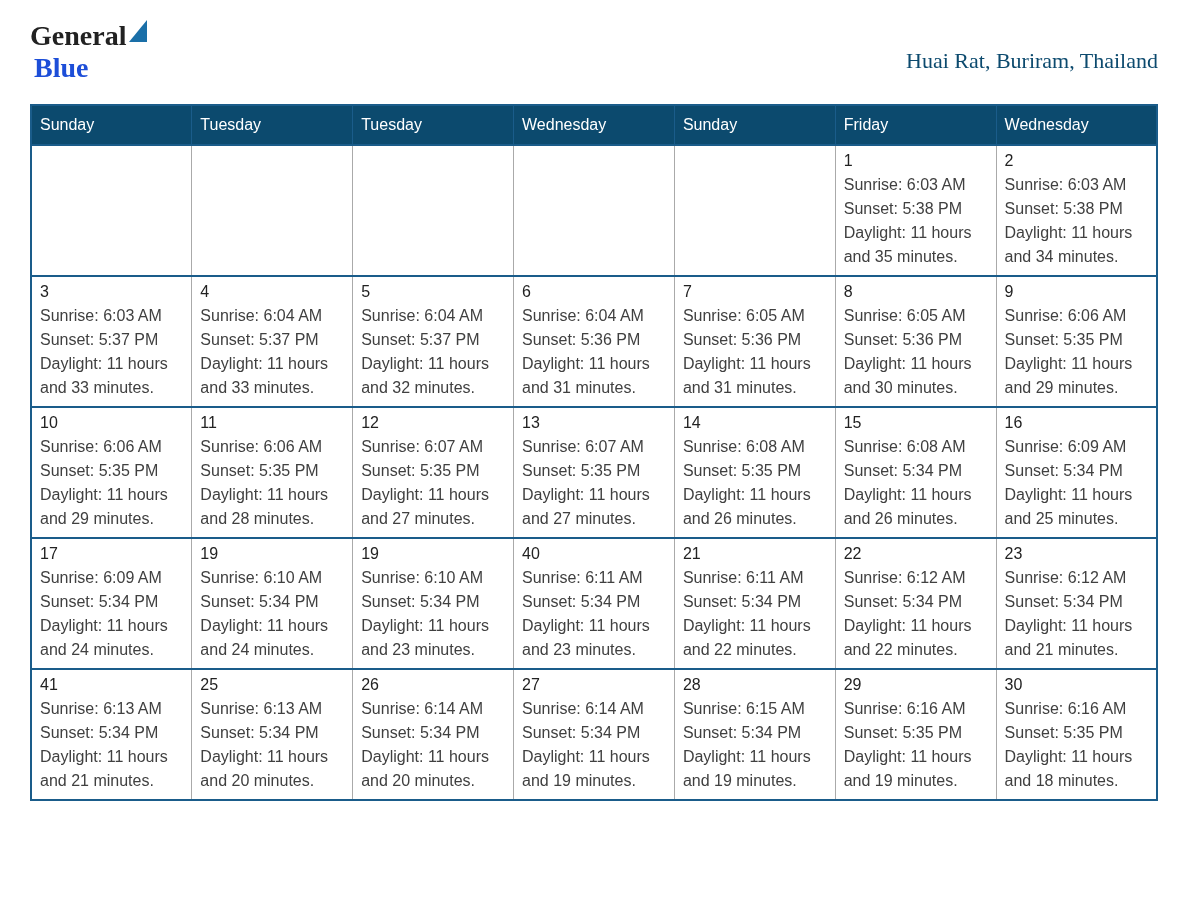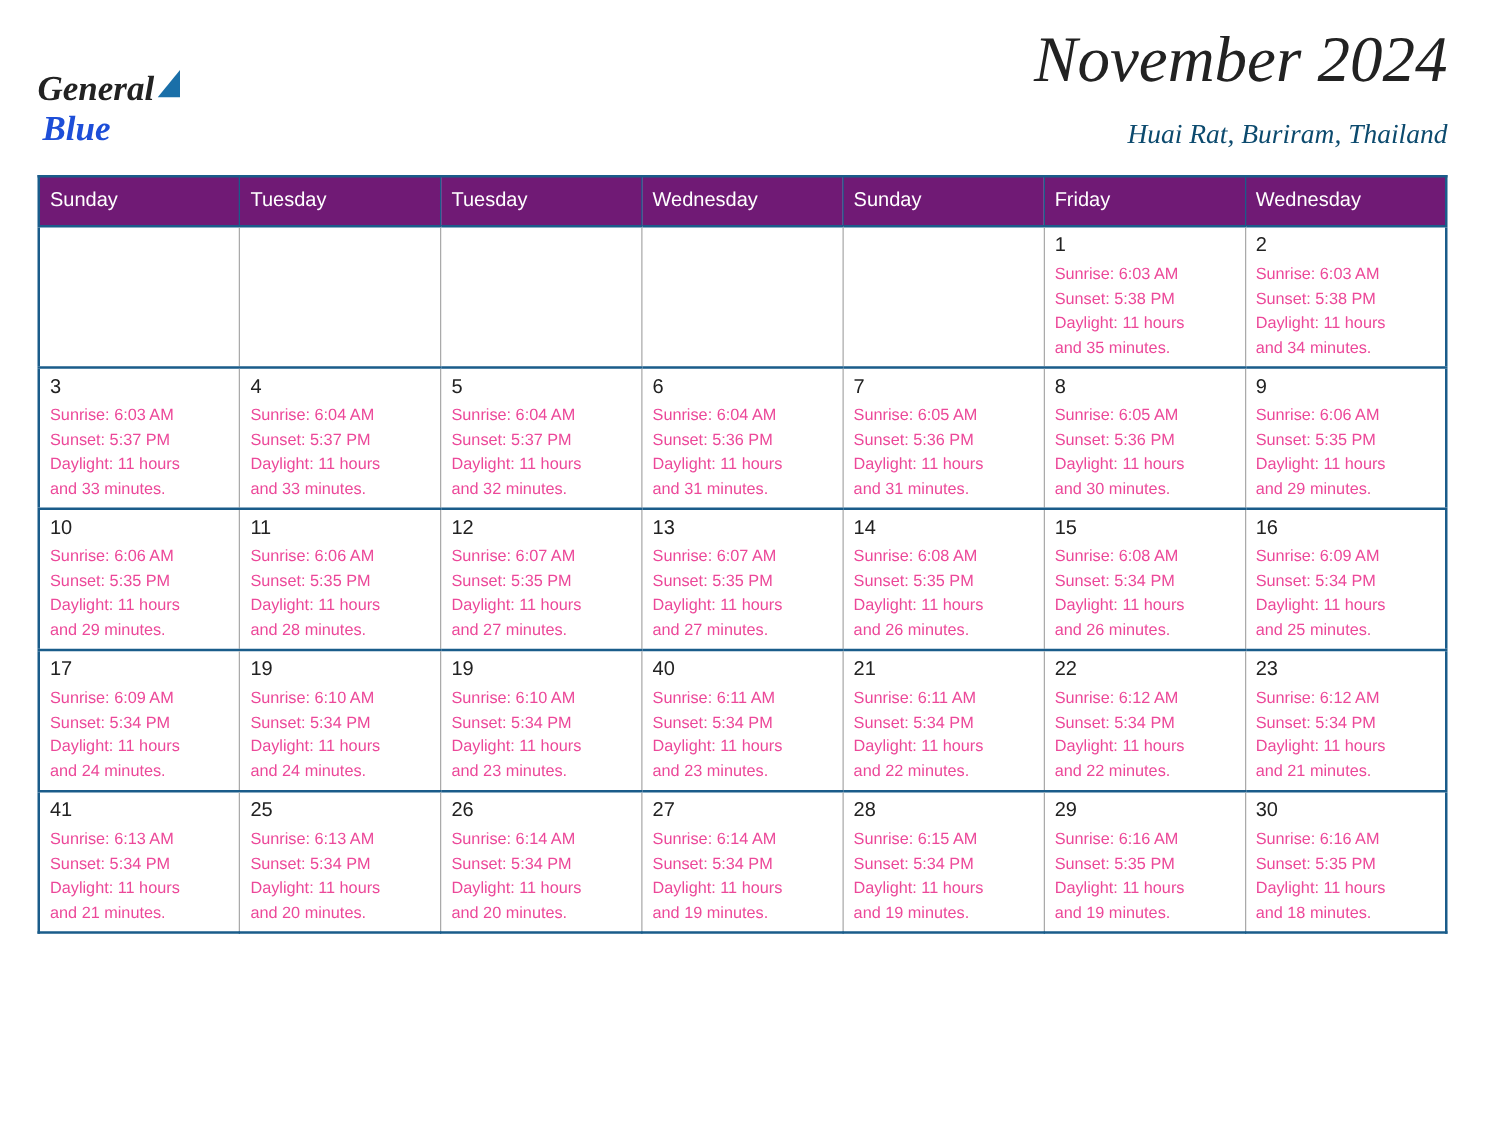--- a/index.html
+++ b/index.html
@@ -6,23 +6,22 @@
     body {
       font-family: Arial, sans-serif;
       background: #fff;
       padding: 20px 30px;
       width: 1188px;
       min-height: 918px;
     }
     .header {
       display: flex;
       justify-content: space-between;
-      align-items: flex-end;
+      align-items: center;
       margin-bottom: 20px;
-      font-style: italic;
     }
     .logo-text-general {
       font-size: 28px;
       font-weight: bold;
       color: #222;
       font-family: Georgia, serif;
     }
     .title-section {
       text-align: right;
     }
@@ -38,21 +37,21 @@
       color: #0c4a6e;
       font-family: Georgia, serif;
       margin-top: 17px;
     }
     .calendar {
       width: 100%;
       border-collapse: collapse;
       border: 2px solid #1a5c8a;
     }
     .calendar th {
-      background: #701a75;
+      background: #0c4a6e;
       color: #fff;
       padding: 10px 8px;
       font-size: 16px;
       font-weight: normal;
       text-align: left;
       border: 1px solid #1a5c8a;
     }
     .calendar td {
       vertical-align: top;
       padding: 6px 8px;
@@ -70,22 +69,22 @@
       border-top: 2px solid #1a5c8a;
     }
     .day-num {
       font-size: 16px;
       font-weight: normal;
       color: #222;
       display: block;
       margin-bottom: 3px;
     }
     .day-info {
-      font-size: 13px;
-      color: #ec4899;
+      font-size: 16px;
+      color: #404040;
       line-height: 1.5;
     }
     .empty-cell {
       background: #f5f5f5;
     }
     .logo-wrap {
       display: flex;
       flex-direction: column;
       align-items: flex-start;
     }
@@ -116,21 +115,20 @@
         <svg width="18" height="22" viewBox="0 0 18 22">
             <polygon points="0,22 18,22 18,0" fill="#1a6fa8"></polygon>
           </svg>
       </span>
     </div>
     <div class="logo-row2">
       <span class="logo-blue-text">Blue</span>
     </div>
   </div>
   <div class="title-section">
-    <div class="month-title">November 2024</div>
     <div class="location-title">Huai Rat, Buriram, Thailand</div>
   </div>
 </div>
 
 <table class="calendar">
   <thead>
     <tr>
       <th>Sunday</th>
       <th>Tuesday</th>
       <th>Tuesday</th>

